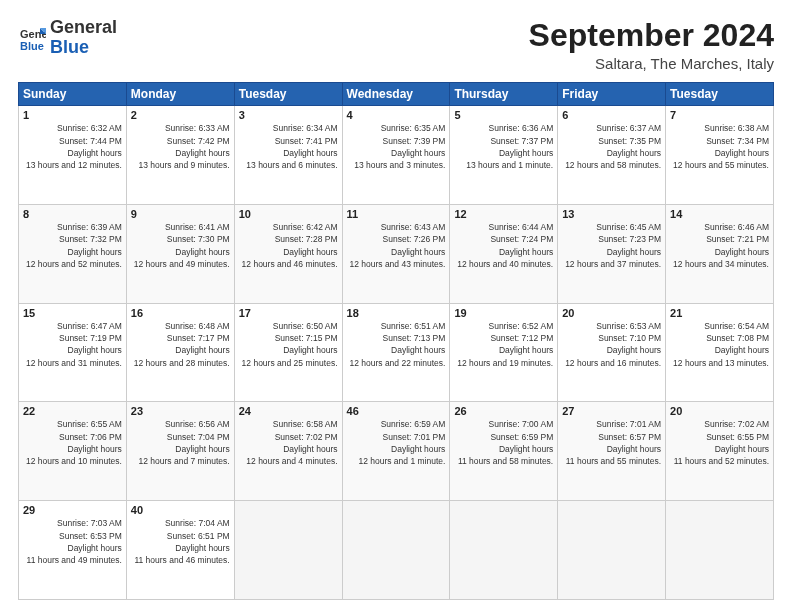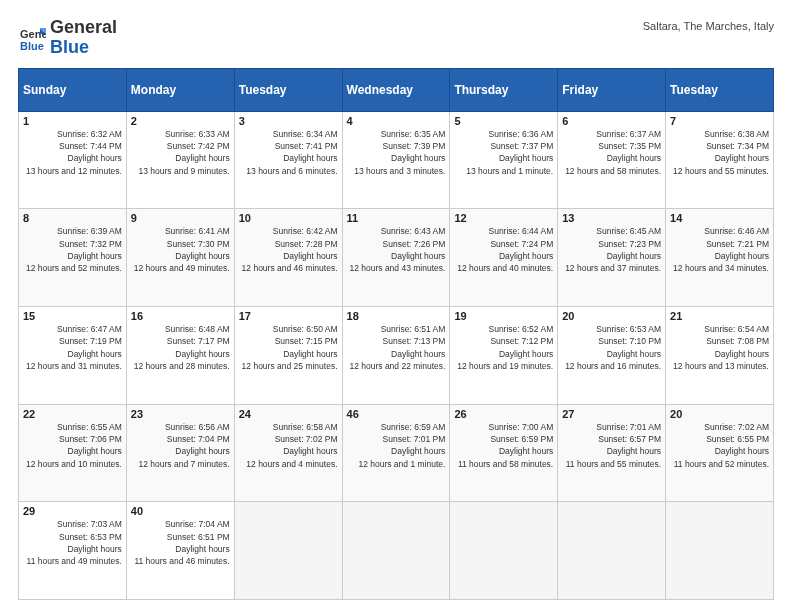--- a/index.html
+++ b/index.html
@@ -41,37 +41,37 @@
     .title-block {
       text-align: right;
     }
     .month-title {
       font-size: 32px;
       font-weight: bold;
       color: #222;
       line-height: 1.1;
     }
     .location {
-      font-size: 11px;
+      font-size: 15px;
       color: #444;
       margin-top: 2px;
     }
     .calendar {
       flex: 1;
       border: 1px solid #ccc;
       border-collapse: collapse;
       width: 100%;
       table-layout: fixed;
     }
     .calendar th {
       background: #2563b0;
       color: #fff;
       font-size: 12px;
       font-weight: bold;
-      padding: 14px 4px;
+      padding: 4px 4px;
       text-align: left;
       border: 1px solid #1a4a90;
     }
     .calendar td {
       vertical-align: top;
       border: 1px solid #ccc;
       padding: 3px 4px;
       font-size: 9px;
       color: #333;
       background: #fff;
@@ -110,20 +110,21 @@
         <polygon points="22,4 28,4 28,10" fill="#5599e0"></polygon>
       </svg>
       <div>
         <div class="logo-text">
           <div style="color:#333;">General</div>
           <div style="color:#1a5fb4;">Blue</div>
         </div>
       </div>
     </div>
     <div class="title-block">
+      <div class="month-title">September 2024</div>
       <div class="location">Saltara, The Marches, Italy</div>
     </div>
   </div>
 
   <table class="calendar">
     <thead>
       <tr>
         <th>Sunday</th>
         <th>Monday</th>
         <th>Tuesday</th>

